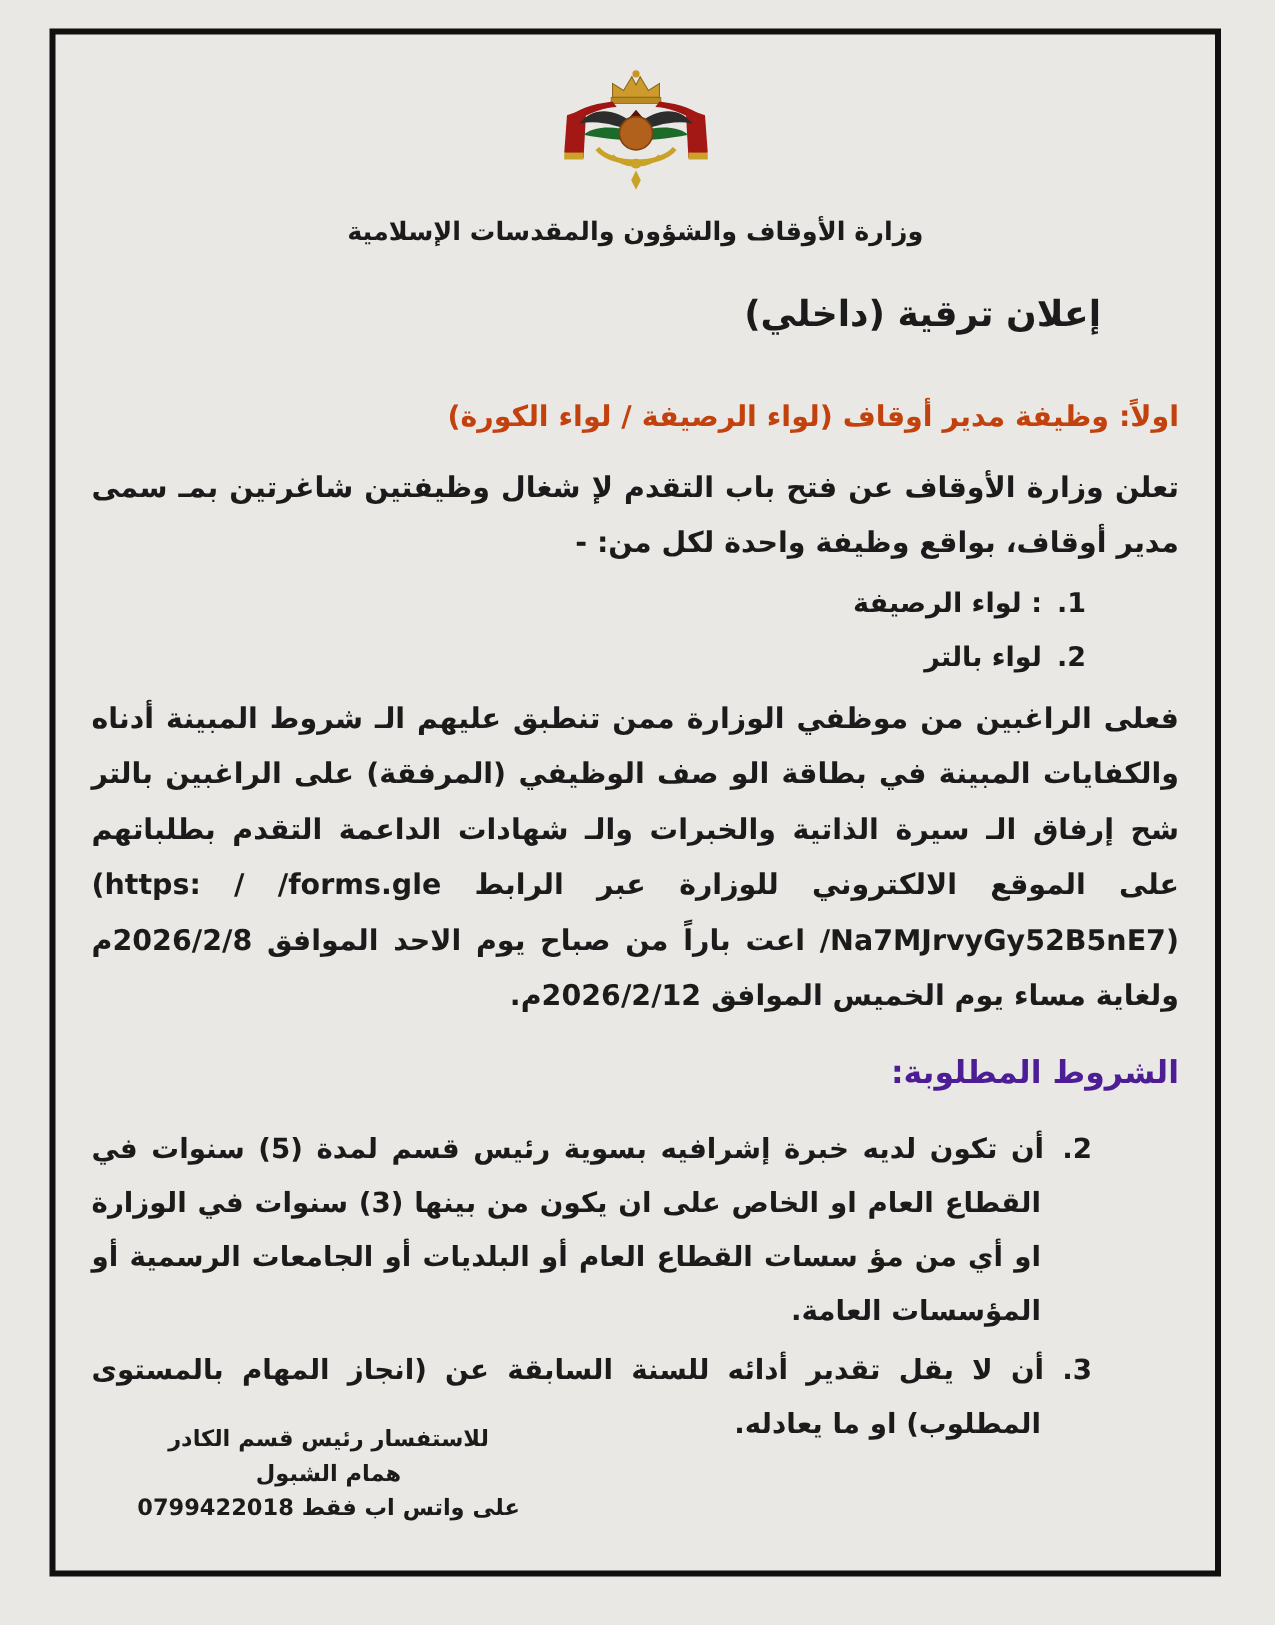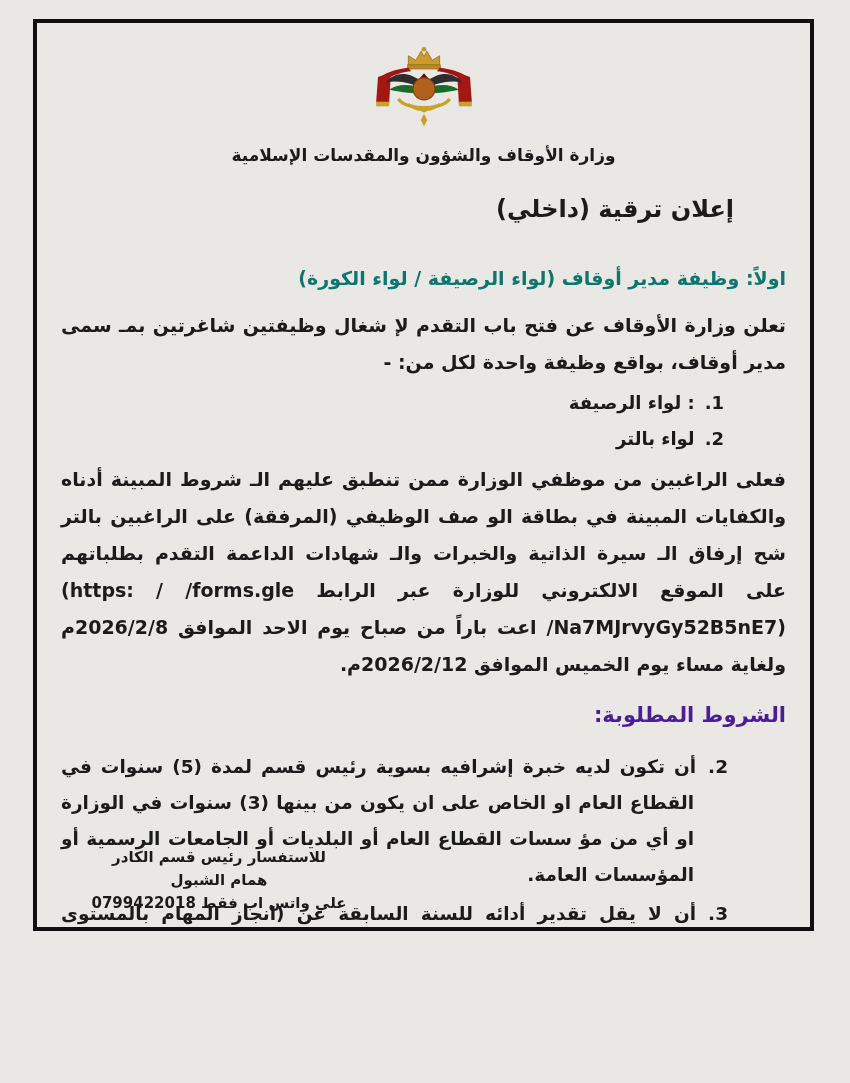--- a/index.html
+++ b/index.html
@@ -8,21 +8,21 @@
     background:#e9e8e5;
     font-family:"DejaVu Sans", sans-serif;
     color:#1b1b1b;
     position:relative;
     overflow:hidden;
     -webkit-font-smoothing:antialiased;
   }
   .frame {
     position:absolute;
     left:33px; top:19px;
-    width:781px; height:912px;
+    width:781px; height:1032px;
     border:4px solid #101010;
     background:#e9e8e5;
     overflow:hidden;
   }
   .content {
     direction:rtl;
     padding:14px 24px 0 24px;
     font-weight:bold;
   }
   .emblem-wrap { text-align:center; margin-top:4px; }
@@ -72,21 +72,21 @@
     font-size:18.5px;
     line-height:36px;
     text-align:justify;
     padding-right:92px;
     text-indent:-34px;
     margin-bottom:3px;
   }
   .cond .num { margin-left:12px; }
   .footer {
     position:absolute;
-    left:24px; bottom:12px;
+    left:24px; bottom:30px;
     width:316px;
     text-align:center;
     font-size:15px;
     line-height:23px;
     font-weight:bold;
     direction:rtl;
   }
   .footer .phone-line span { unicode-bidi:isolate; }
 </style>
 </head>
@@ -125,21 +125,21 @@
         <path d="M75,77 L78.5,84 L75,91 L71.5,84 Z" fill="#c9a227"></path>
         <path d="M58,66 C62,71 68,73 72,73" fill="none" stroke="#c9a227" stroke-width="2"></path>
         <path d="M92,66 C88,71 82,73 78,73" fill="none" stroke="#c9a227" stroke-width="2"></path>
       </svg>
     </div>
 
     <div class="ministry">وزارة الأوقاف والشؤون والمقدسات الإسلامية</div>
 
     <div class="doc-title">إعلان ترقية (داخلي)</div>
 
-    <div class="section-heading" style="color:#0f766e;margin-top:44px;">اولاً: وظيفة مدير أوقاف (لواء الرصيفة /  لواء الكورة)</div>
+    <div class="section-heading" style="color:#c2410c;margin-top:44px;">اولاً: وظيفة مدير أوقاف (لواء الرصيفة /  لواء الكورة)</div>
 
     <div class="para">تعلن وزارة الأوقاف عن فتح باب التقدم لإ شغال وظيفتين   شاغرتين بمـ  سمى مدير أوقاف، بواقع وظيفة واحدة لكل من: -</div>
 
     <div class="districts">
       <div class="district-row">
         <span class="num">1.</span><span>: لواء الرصيفة</span>
       </div>
       <div class="district-row">
         <span class="num">2.</span><span>لواء بالتر</span>
       </div>

